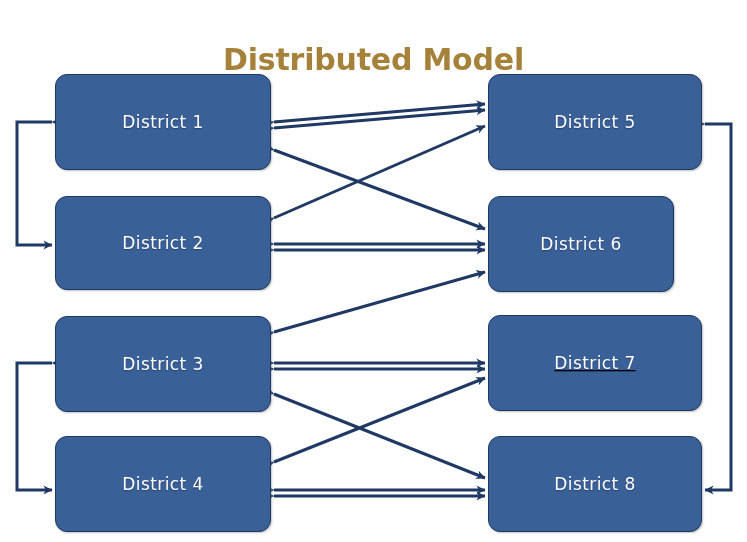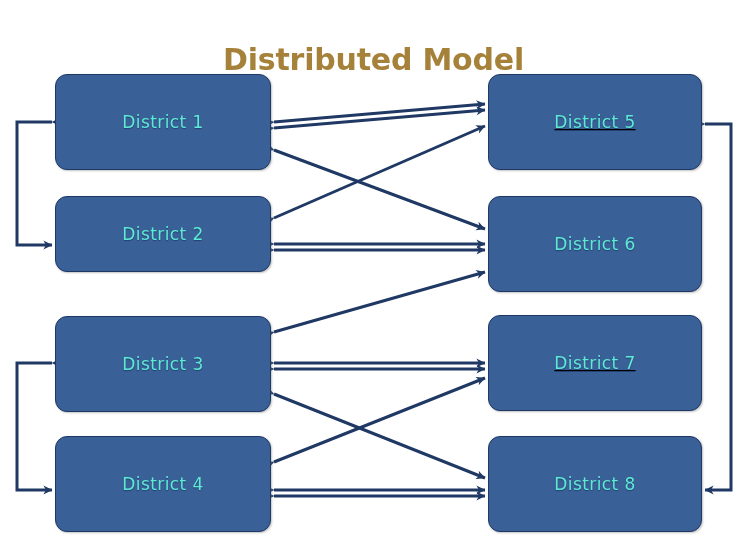--- a/index.html
+++ b/index.html
@@ -45,21 +45,21 @@
     background: #3A6098;
     border: 1.6px solid #1F3864;
     border-radius: 12px;
     box-shadow: 1px 1px 2px rgba(120,120,120,0.45);
     display: flex;
     align-items: center;
     justify-content: center;
     z-index: 3;
   }
   .node-label {
-    color: #5eead4;
+    color: #ffffff;
     font-size: 17px;
     font-weight: 400;
     letter-spacing: 0.4px;
     white-space: nowrap;
     text-shadow: 0 1px 1px rgba(20,40,80,0.55);
   }
 </style>
 </head>
 <body>
 
@@ -114,37 +114,37 @@
 
     <g stroke="#1F3864" stroke-width="3" fill="none" marker-end="url(#ah)">
       <path d="M705,124 L731,124 L731,490 L705,490" marker-start="url(#ah)"></path>
     </g>
   </svg>
 
   <div class="node" style="left:55px;  top:74px;  width:216px; height:96px;">
     <span class="node-label">District 1</span>
   </div>
 
-  <div class="node" style="left:55px;  top:196px; width:216px; height:76px;">
+  <div class="node" style="left:55px;  top:196px; width:216px; height:94px;">
     <span class="node-label">District 2</span>
   </div>
 
   <div class="node" style="left:55px;  top:316px; width:216px; height:96px;">
     <span class="node-label">District 3</span>
   </div>
 
   <div class="node" style="left:55px;  top:436px; width:216px; height:96px;text-align:right;">
     <span class="node-label">District 4</span>
   </div>
 
-  <div class="node" style="left:488px; top:74px;  width:214px; height:96px;text-decoration:underline;">
+  <div class="node" style="left:488px; top:74px;  width:214px; height:96px;">
     <span class="node-label">District 5</span>
   </div>
 
-  <div class="node" style="left:488px; top:196px; width:214px; height:96px;text-align:right;">
+  <div class="node" style="left:488px; top:196px; width:186px; height:96px;text-align:right;">
     <span class="node-label">District 6</span>
   </div>
 
   <div class="node" style="left:488px; top:315px; width:214px; height:96px;text-decoration:underline;">
     <span class="node-label">District 7</span>
   </div>
 
   <div class="node" style="left:488px; top:436px; width:214px; height:96px;">
     <span class="node-label">District 8</span>
   </div>

